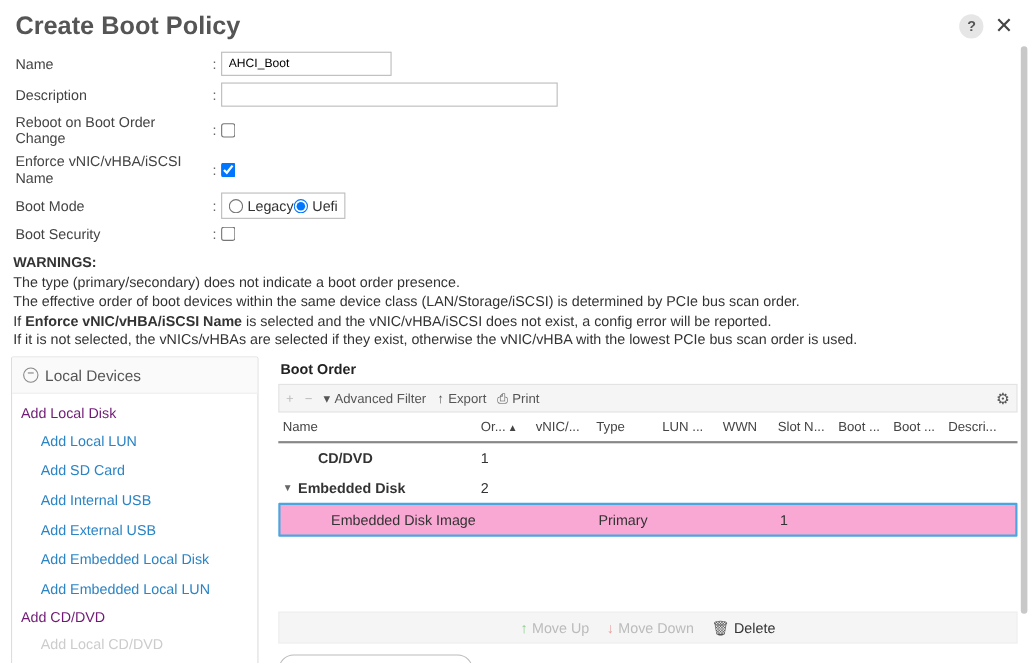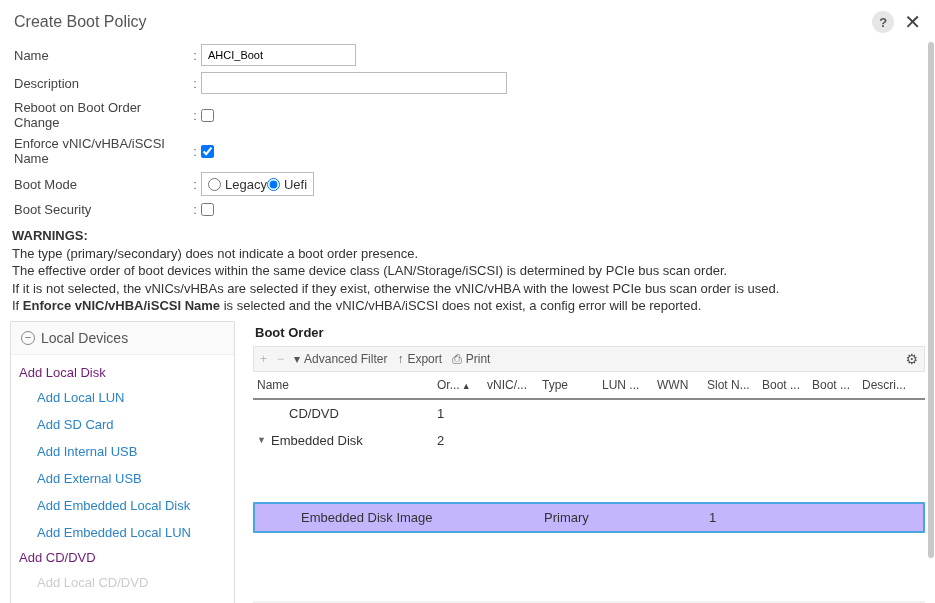--- a/index.html
+++ b/index.html
@@ -1,18 +1,18 @@
 <!DOCTYPE html>
 <html><head>
 <meta charset="utf-8">
 <style>
 * { box-sizing: border-box; margin: 0; padding: 0; }
 body { font-family: Arial, Helvetica, sans-serif; font-size: 13px; color: #333; background: #fff; width: 935px; height: 603px; position: relative; }
 .header { display: flex; align-items: center; justify-content: space-between; padding: 10px 14px 4px 14px; }
-.header h1 { font-size: 16px; font-weight: 400; color: #555; }
+.header h1 { font-size: 23px; font-weight: 700; color: #555; }
 .header-icons { display: flex; gap: 10px; align-items: center; }
 .help-btn { width: 22px; height: 22px; border-radius: 50%; background: #e6e6e6; display: flex; align-items: center; justify-content: center; font-weight: bold; color: #555; cursor: pointer; }
 .close-btn { font-size: 20px; color: #444; cursor: pointer; }
 
 .form-area { padding: 6px 14px 2px 14px; }
 .form-row { display: flex; align-items: center; margin-bottom: 6px; font-size: 13px; }
 .form-label { width: 175px; color: #444; }
 .form-colon { width: 12px; text-align: center; color: #666; }
 .form-input { height: 22px; border: 1px solid #bbb; padding: 2px 6px; font-size: 11px; }
 .form-input.name { width: 155px; }
@@ -54,22 +54,22 @@
 .col-bootp { width: 50px; }
 .col-desc { width: 50px; }
 .sort-arrow { font-size: 9px; margin-left: 2px; }
 
 .table-body { font-size: 13px; }
 .table-row { display: flex; padding: 6px 4px; align-items: center; }
 .table-row .col-name { display: flex; align-items: center; }
 .expand-arrow { font-size: 9px; color: #666; margin-right: 4px; display: inline-block; width: 10px; }
 .indent1 { padding-left: 18px; }
 .indent2 { padding-left: 42px; }
-.row-bold { font-weight: normal; }
-.row-selected { background: #c4b5fd; border: 2px solid #4aa6e0; border-radius: 1px; margin-top: 48px; }
+.row-bold { font-weight: bold; }
+.row-selected { background: #f9a8d4; border: 2px solid #4aa6e0; border-radius: 1px; }
 .row-selected .col-name { font-weight: normal; }
 
 .actions-bar { background: #f5f5f5; border: 1px solid #eee; margin-top: 68px; padding: 6px; display: flex; justify-content: center; align-items: center; gap: 16px; font-size: 13px; }
 .action-item { display: flex; align-items: center; gap: 4px; cursor: pointer; }
 .action-item.disabled { color: #bbb; cursor: default; }
 .up-arrow { color: #8dd08d; }
 .down-arrow { color: #e7a0a0; }
 .delete-icon { color: #555; }
 
 .uefi-btn { margin-top: 10px; border: 1px solid #bbb; border-radius: 14px; background: #fff; padding: 6px 14px; font-size: 13px; cursor: pointer; }
@@ -127,22 +127,22 @@
     <span class="form-label">Boot Security</span>
     <span class="form-colon">:</span>
     <input type="checkbox" class="checkbox-sm" style="">
   </div>
 </div>
 
 <div class="warnings">
   <div class="bold">WARNINGS:</div>
   <div>The type (primary/secondary) does not indicate a boot order presence.</div>
   <div>The effective order of boot devices within the same device class (LAN/Storage/iSCSI) is determined by PCIe bus scan order.</div>
+  <div><span>If </span><span class="bold">Enforce vNIC/vHBA/iSCSI Name</span><span> is selected and the vNIC/vHBA/iSCSI does not exist, a config error will be reported.</span></div>
   <div>If it is not selected, the vNICs/vHBAs are selected if they exist, otherwise the vNIC/vHBA with the lowest PCIe bus scan order is used.</div>
-  <div><span>If </span><span class="bold">Enforce vNIC/vHBA/iSCSI Name</span><span> is selected and the vNIC/vHBA/iSCSI does not exist, a config error will be reported.</span></div>
 </div>
 
 <div class="main-area">
 
   <div class="sidebar">
     <div class="sidebar-header">
       <span class="collapse-icon">−</span>
       <span>Local Devices</span>
     </div>
     <div class="sidebar-body">

